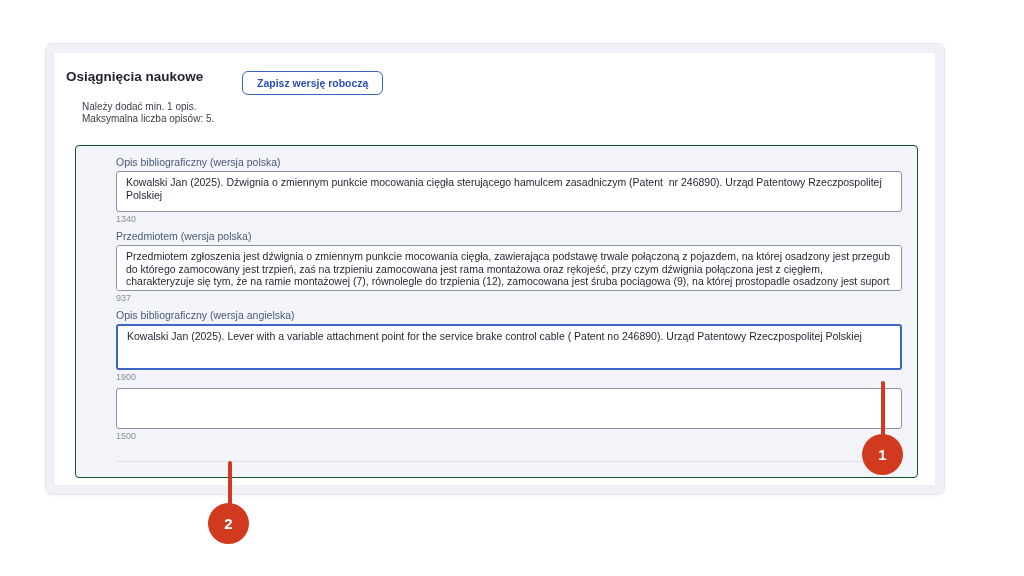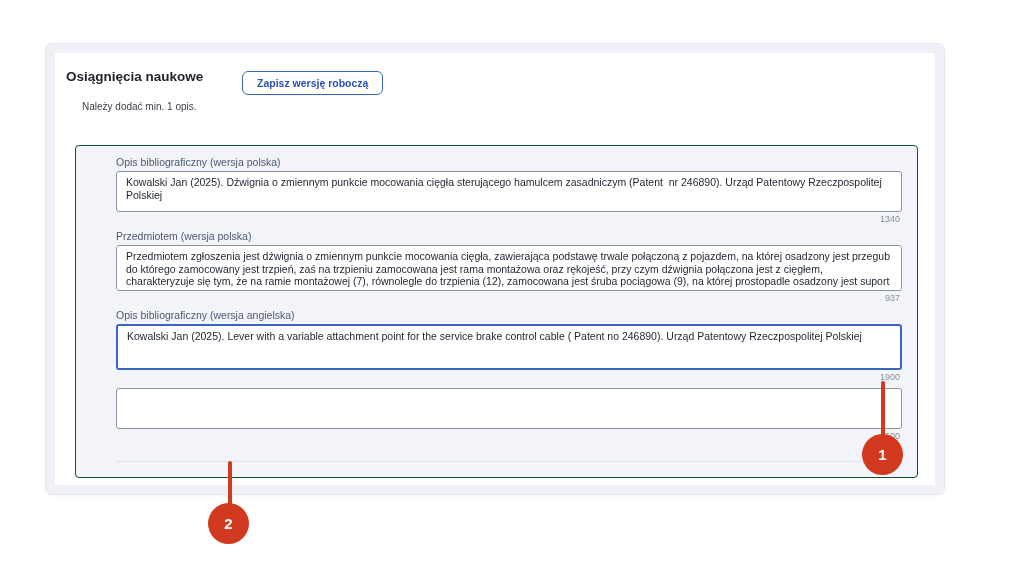--- a/index.html
+++ b/index.html
@@ -54,21 +54,21 @@
     background:#ffffff;
     border:1px solid #8b93a3;border-radius:3px;
     font-family:"Liberation Sans", sans-serif;
     font-size:10.5px;line-height:12.5px;color:#1d2430;
     padding:4px 9px;resize:none;outline:none;
   }
   .ta.focused{border:2px solid #3b66c4;}
   .h1line{height:41px;}
   .h3line{height:46px;}
   .counter{
-    text-align:right;font-size:9px;color:#8a8f98;
+    font-size:9px;color:#8a8f98;
     padding:2px 2px 6px 0;line-height:10px;
   }
   .divider{height:1px;background:#e0e3ea;margin:14px 0 0 0;}
   
   .marker-line{position:absolute;width:4px;background:#d13a1e;border-radius:2px;z-index:20;}
   .marker-circle{
     position:absolute;width:41px;height:41px;border-radius:50%;
     background:#d13a1e;color:#ffffff;font-size:15px;font-weight:bold;
     display:flex;align-items:center;justify-content:center;z-index:21;
   }
@@ -82,20 +82,21 @@
 
 <div class="card">
   <div class="card-inner">
 
     <div class="page-title">Osiągnięcia naukowe</div>
 
     <button class="draft-btn">Zapisz wersję roboczą</button>
 
     <div class="hints">
       <div class="hint">Należy dodać min. 1 opis.</div>
+      <div class="hint">Maksymalna liczba opisów: 5.</div>
     </div>
 
     <div class="panel">
 
       <div class="field-group">
         <div class="field-label">Opis bibliograficzny (wersja polska)</div>
         <textarea class="ta h1line" spellcheck="false" style="">Kowalski Jan (2025). Dźwignia o zmiennym punkcie mocowania cięgła sterującego hamulcem zasadniczym (Patent  nr 246890). Urząd Patentowy Rzeczpospolitej Polskiej</textarea>
         <div class="counter">1340</div>
       </div>
 

